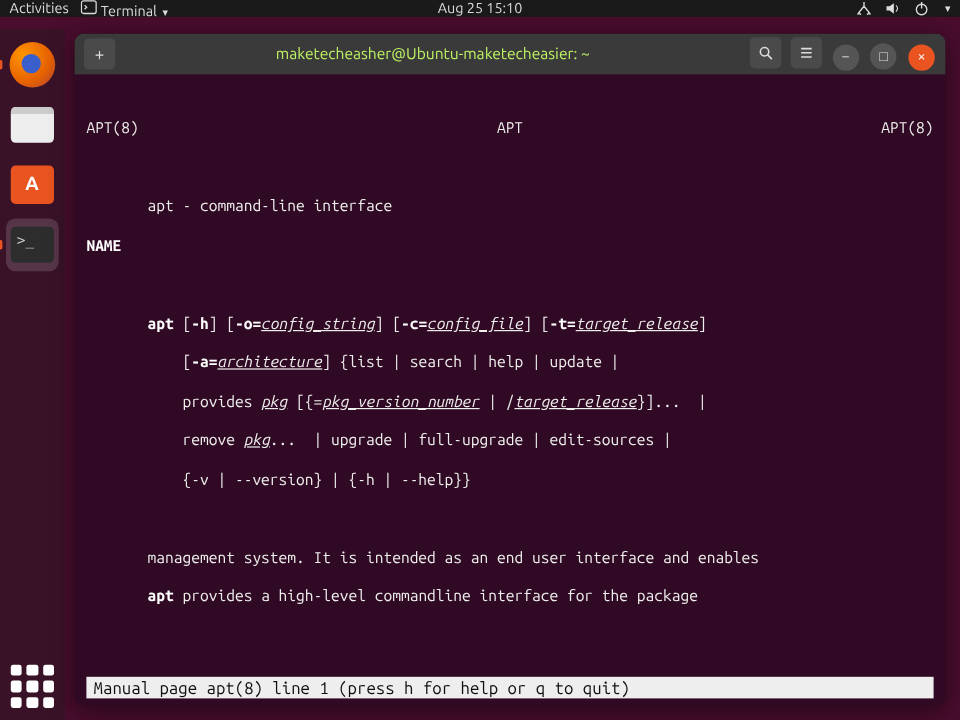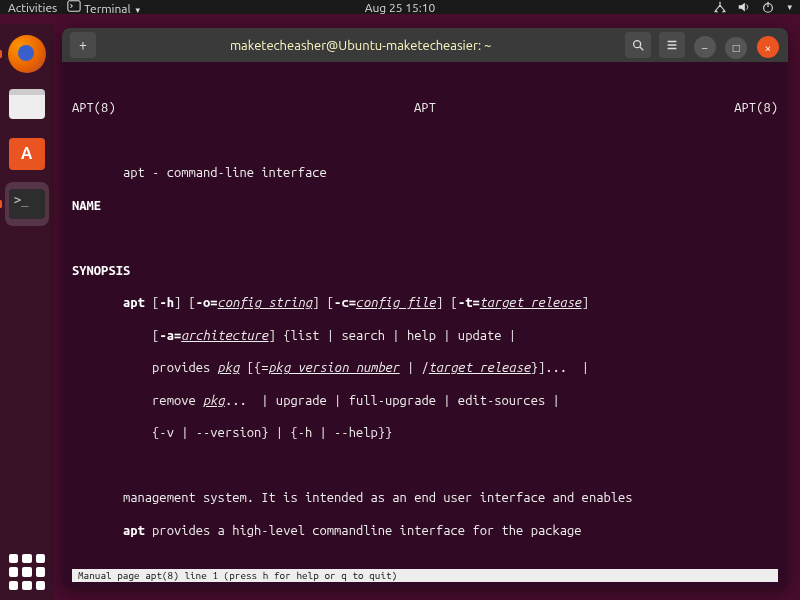--- a/index.html
+++ b/index.html
@@ -129,21 +129,21 @@
       width: 26px; height: 26px;
       background: #4a4a4a;
       border-radius: 4px;
       display: inline-flex;
       align-items: center;
       justify-content: center;
       color: #ddd;
       font-size: 14px;
       margin: 0 2px;
     }
-    .title-center { color: #fef9c3; font-size: 13px; }
+    .title-center { color: #bef264; font-size: 13px; }
     .win-btn {
       width: 22px; height: 22px; border-radius: 50%;
       background: #555; display: inline-flex;
       align-items: center; justify-content: center;
       color: #ddd; font-size: 12px; margin: 0 3px;
     }
     .win-btn.close { background: #e95420; color: #fff; }
     .term-body {
       flex: 1;
       padding: 21px 10px;
@@ -153,21 +153,21 @@
       color: #eeeeec;
       white-space: pre;
       overflow: hidden;
     }
     .b { font-weight: bold; color: #fff; }
     .u { text-decoration: underline; font-style: italic; }
     .status-line {
       background: #eee;
       color: #111;
       font-family: "Ubuntu Mono", monospace;
-      font-size: 10px;
+      font-size: 14px;
       padding: 1px 6px;
       margin: 0 10px 6px 10px;
     }
     .header-row {
       display: flex;
       justify-content: space-between;
     }
   </style>
 </head>
 <body>
@@ -259,21 +259,20 @@
       <span class="win-btn">□</span>
       <span class="win-btn close">×</span>
     </div>
   </div>
   <div class="term-body">
 <div class="header-row"><span>APT(8)</span><span>APT</span><span>APT(8)</span></div>
 <div> </div>
 <div>       apt - command-line interface</div>
 <div><span class="b">NAME</span></div>
 <div> </div>
-<div><span class="b">SYNOPSIS</span></div>
 <div><span>       </span><span class="b">apt</span><span> [</span><span class="b">-h</span><span>] [</span><span class="b">-o=</span><span class="u">config_string</span><span>] [</span><span class="b">-c=</span><span class="u">config_file</span><span>] [</span><span class="b">-t=</span><span class="u">target_release</span><span>]</span></div>
 <div><span>           [</span><span class="b">-a=</span><span class="u">architecture</span><span>] {list | search | help | update |</span></div>
 <div><span>           provides </span><span class="u">pkg</span><span> [{=</span><span class="u">pkg_version_number</span><span> | /</span><span class="u">target_release</span><span>}]...  |</span></div>
 <div><span>           remove </span><span class="u">pkg</span><span>...  | upgrade | full-upgrade | edit-sources |</span></div>
 <div>           {-v | --version} | {-h | --help}}</div>
 <div> </div>
 <div>       management system. It is intended as an end user interface and enables</div>
 <div><span>       </span><span class="b">apt</span><span> provides a high-level commandline interface for the package</span></div>
 
 

